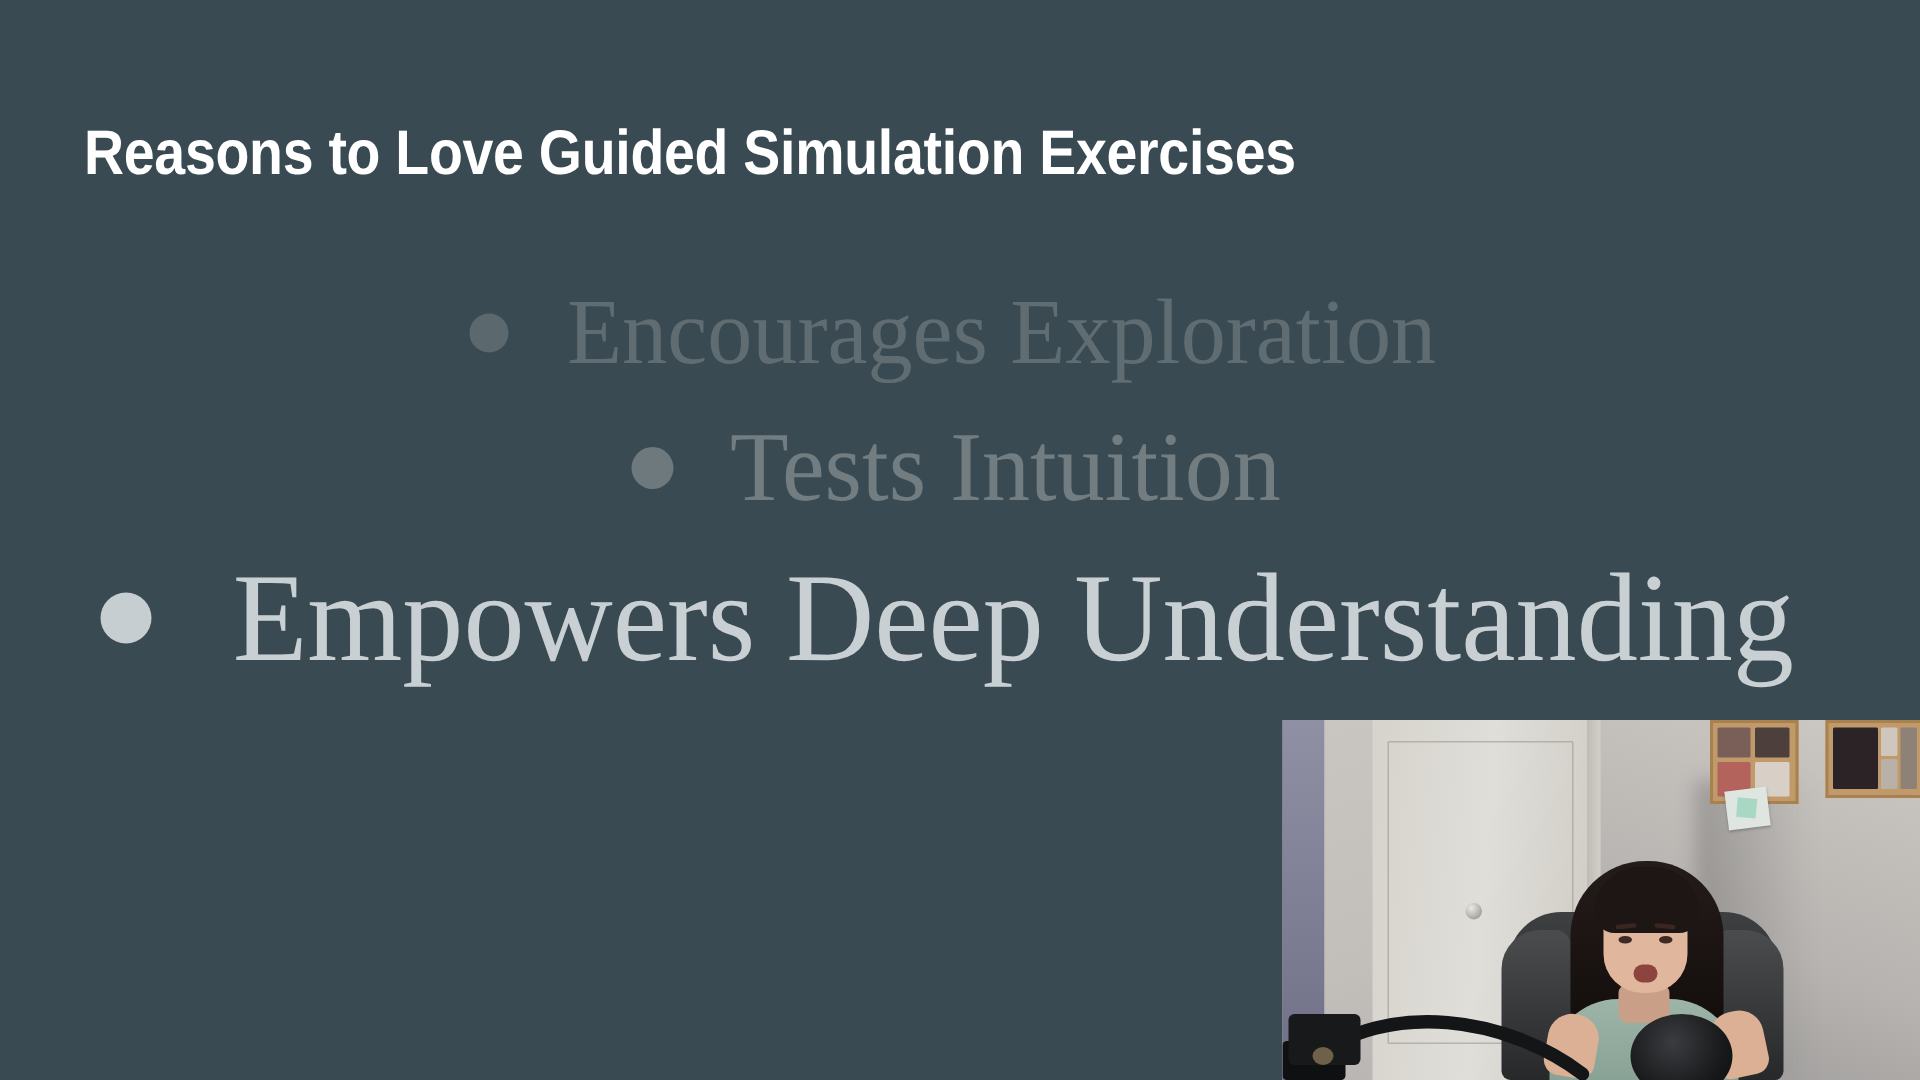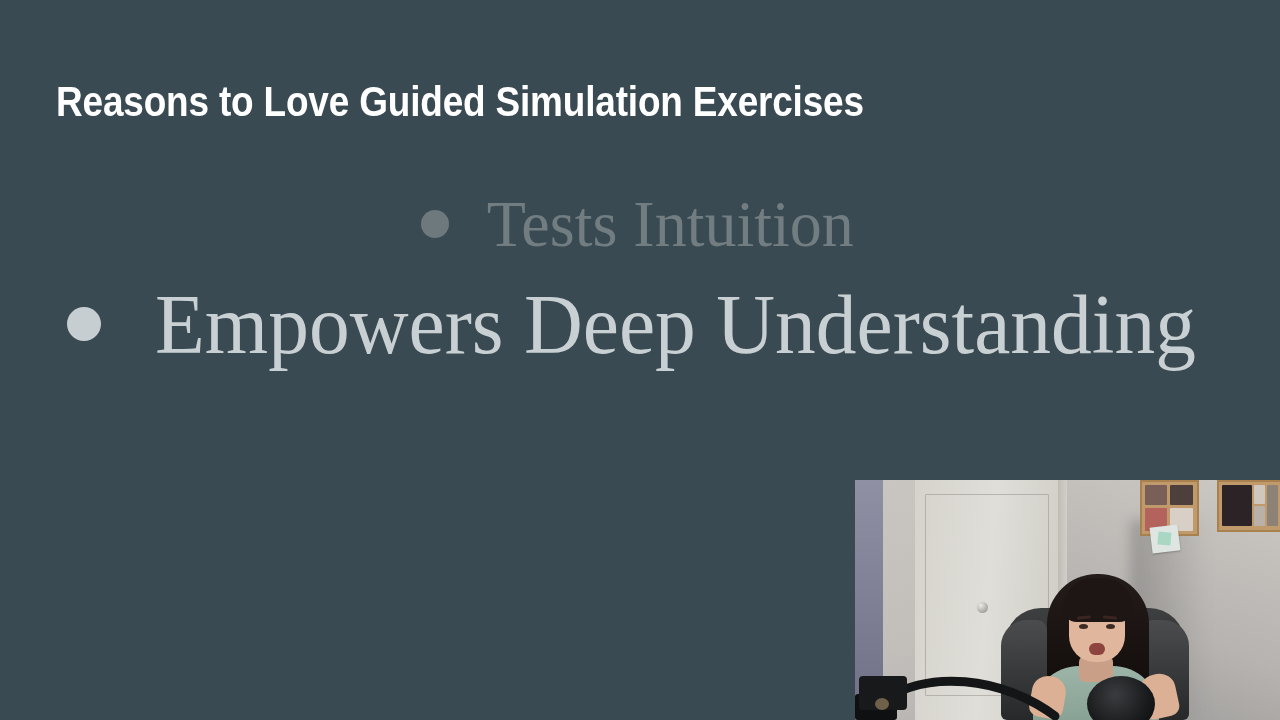--- a/index.html
+++ b/index.html
@@ -339,20 +339,24 @@
 </style>
 </head>
 <body>
 
 <div id="slide" style="background: rgb(58, 74, 82);">
 
   <div id="slide-title" style="color: rgb(255, 255, 255);">Reasons to Love Guided Simulation Exercises</div>
 
   <ul id="bullet-list">
 
+    <li class="bullet-row row-1">
+      <span class="bullet-dot" style="background: rgb(91, 104, 109);"></span>
+      <span class="bullet-text" style="color: rgb(95, 108, 113);">Encourages Exploration</span>
+    </li>
 
     <li class="bullet-row row-2">
       <span class="bullet-dot" style="background: rgb(109, 121, 125);"></span>
       <span class="bullet-text" style="color: rgb(113, 125, 129);">Tests Intuition</span>
     </li>
 
     <li class="bullet-row row-3">
       <span class="bullet-dot" style="background: rgb(199, 206, 209);"></span>
       <span class="bullet-text" style="color: rgb(201, 208, 211);">Empowers Deep Understanding</span>
     </li>

